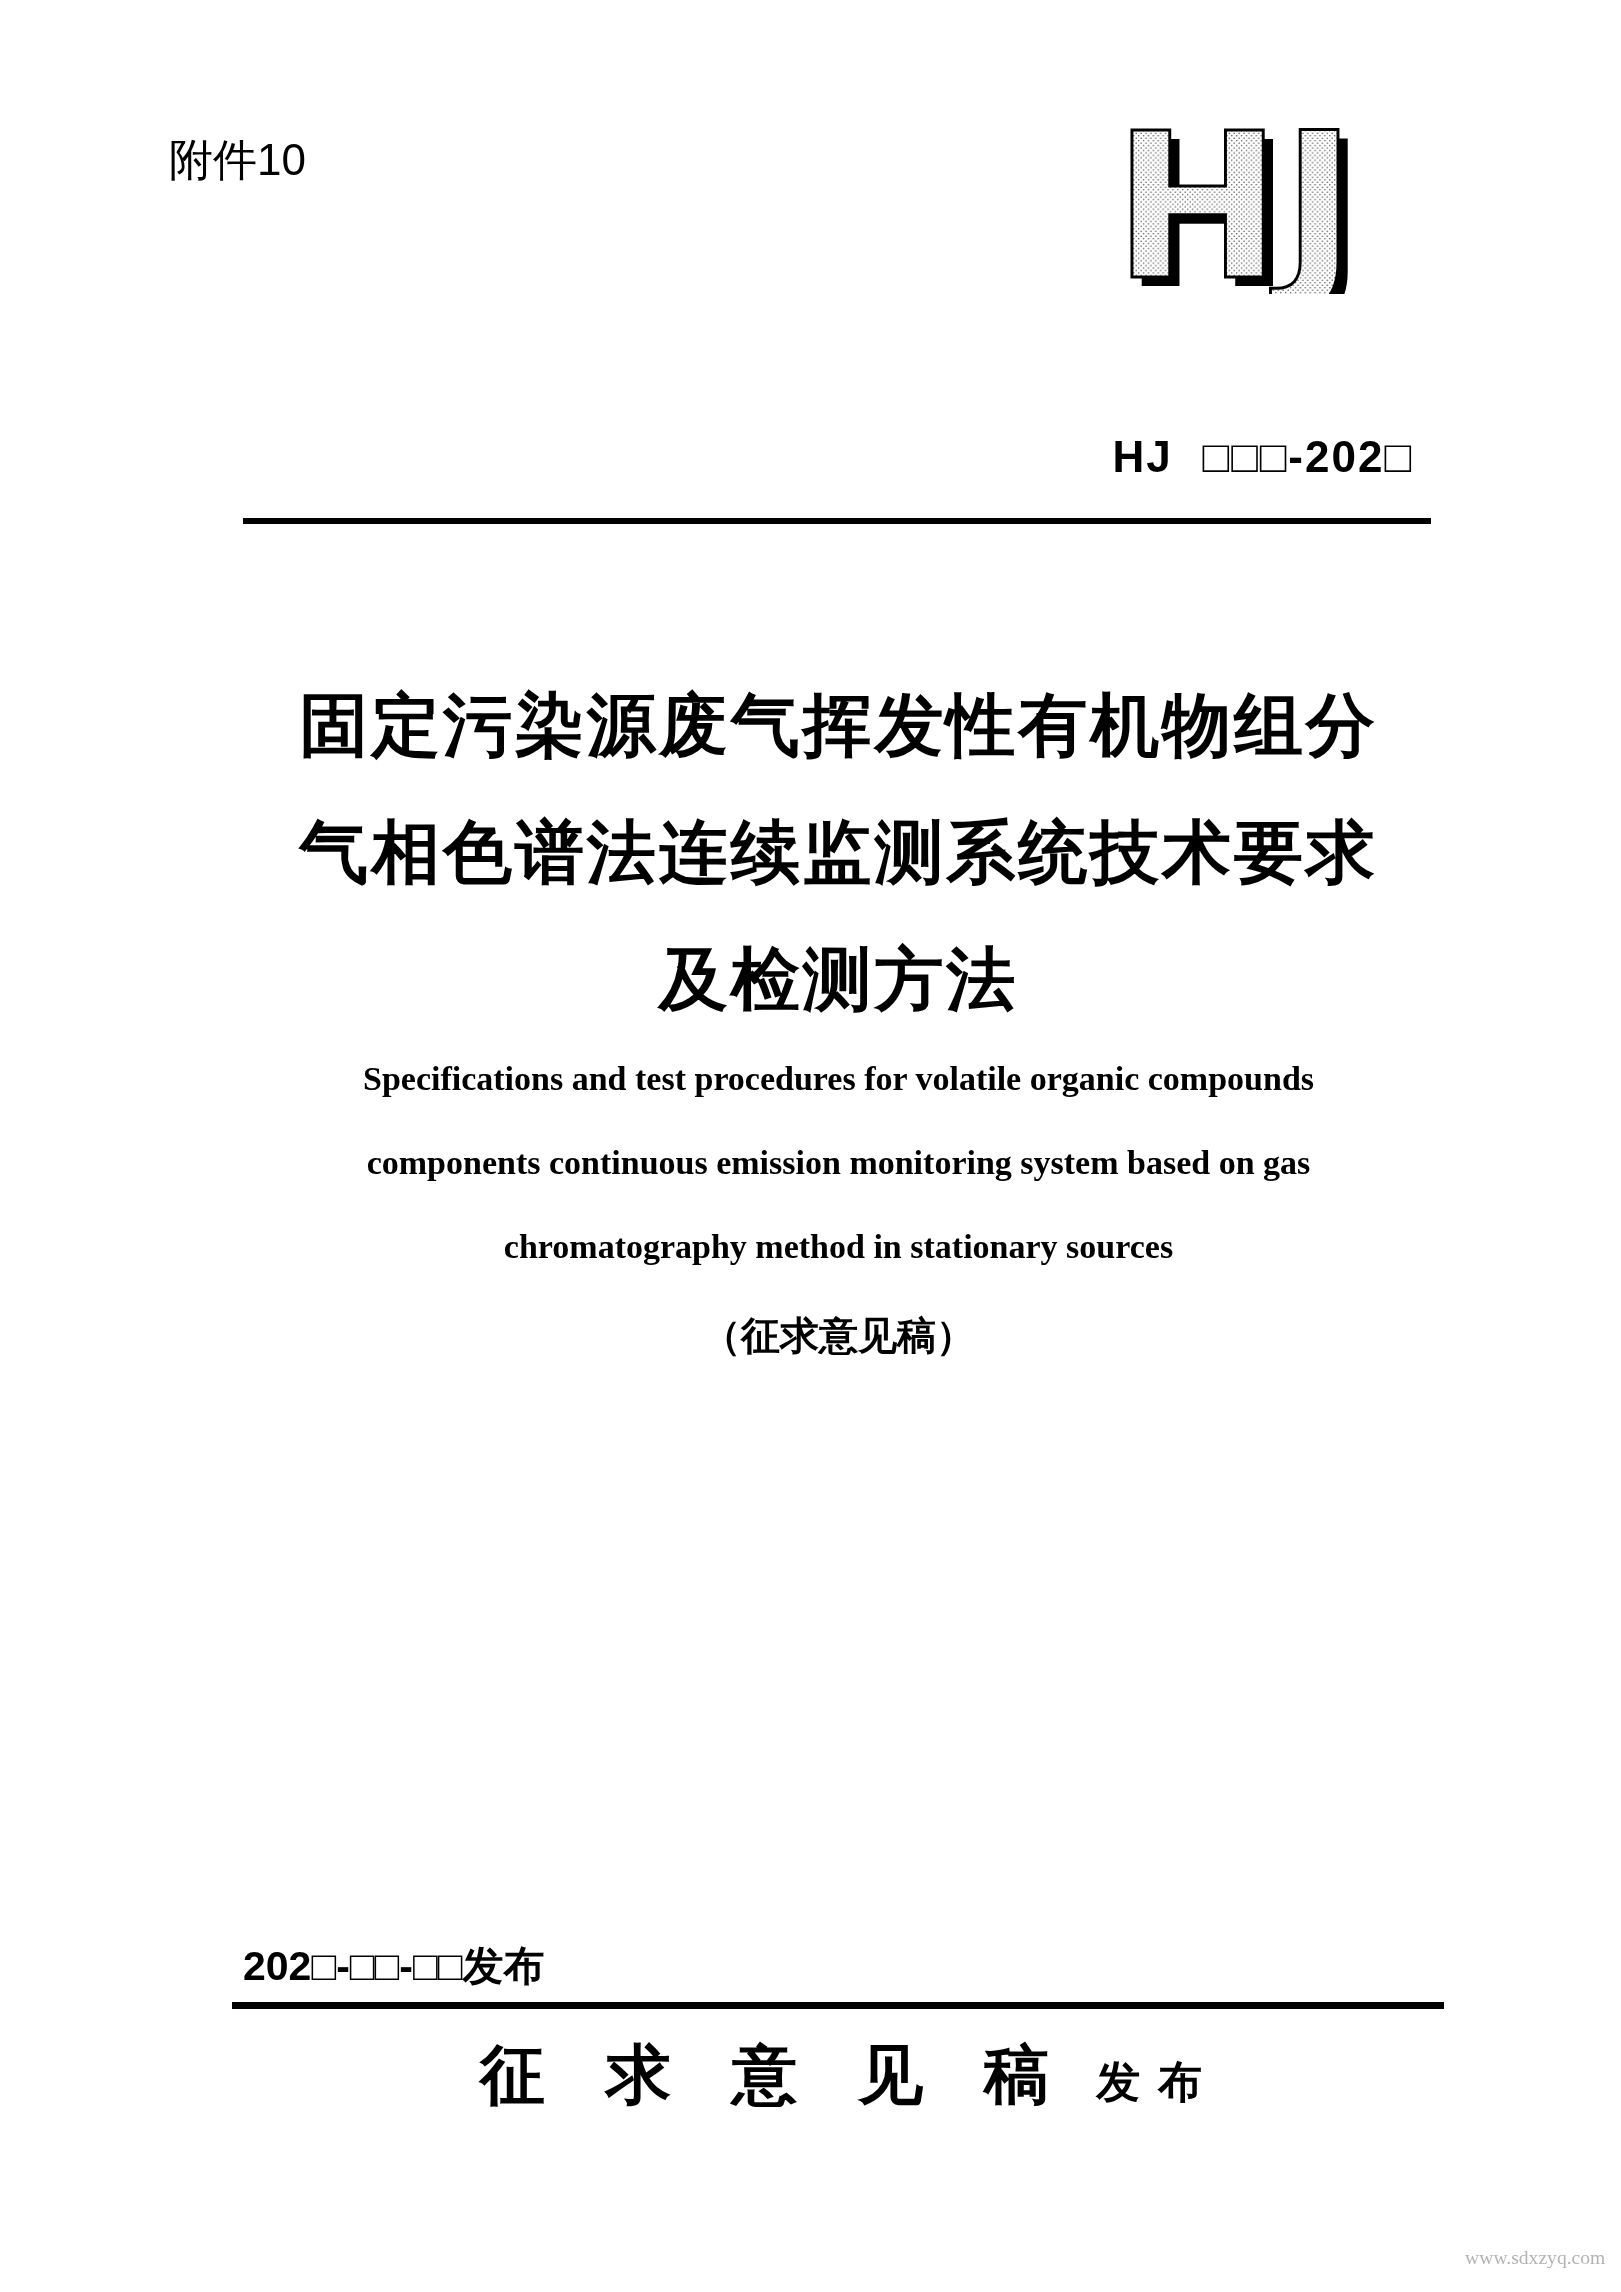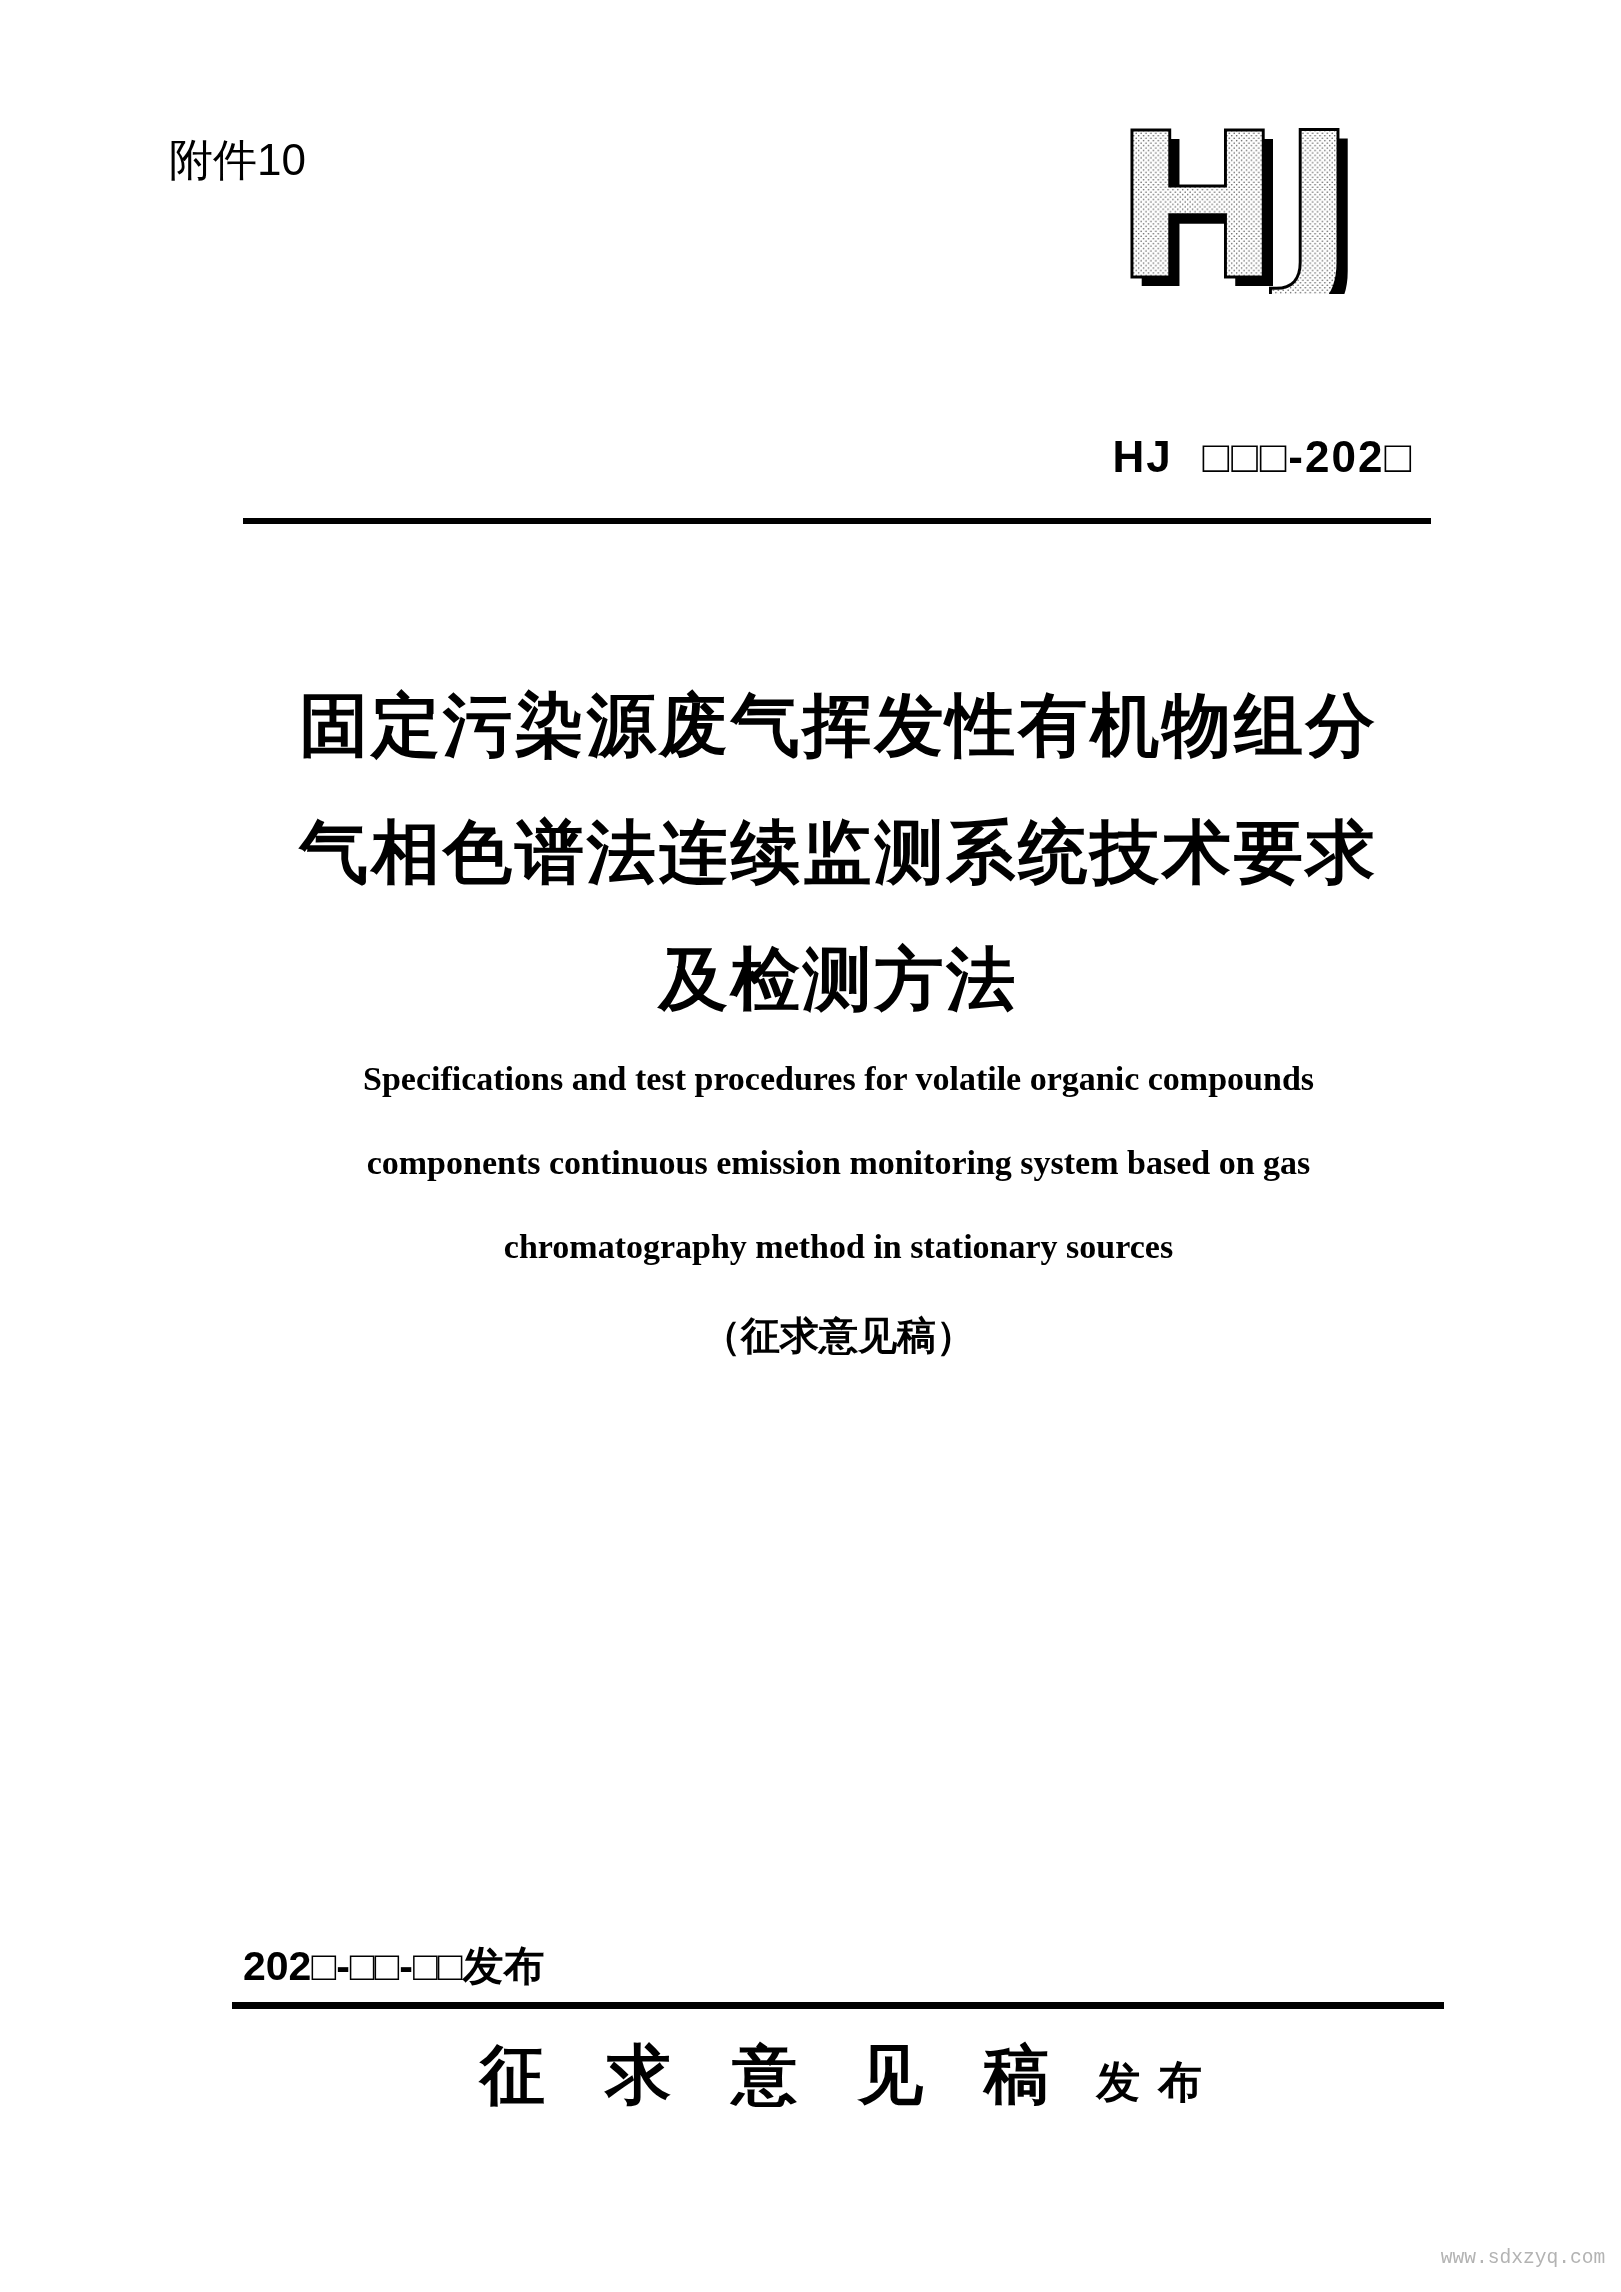--- a/index.html
+++ b/index.html
@@ -120,21 +120,21 @@
     font-size: 44px;
     letter-spacing: 17.6px;
     margin-left: -13.7px;
   }
 
   .watermark {
     position: absolute;
     right: 15.7px; top: 2247px;
     font-size: 19.6px;
     color: #b3b3b3;
-    font-family: Liberation Mono, monospace;
+    font-family: Liberation Serif, serif;
     white-space: nowrap;
     text-align: center;
   }
 </style>
 </head>
 <body>
 
 <div class="page">
 
   <div class="attachment-label">附件10</div>

